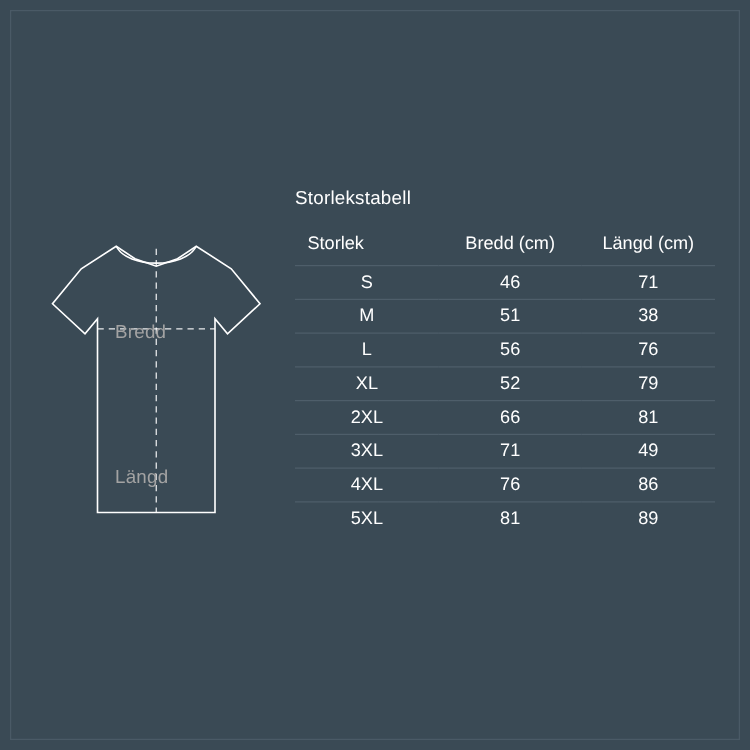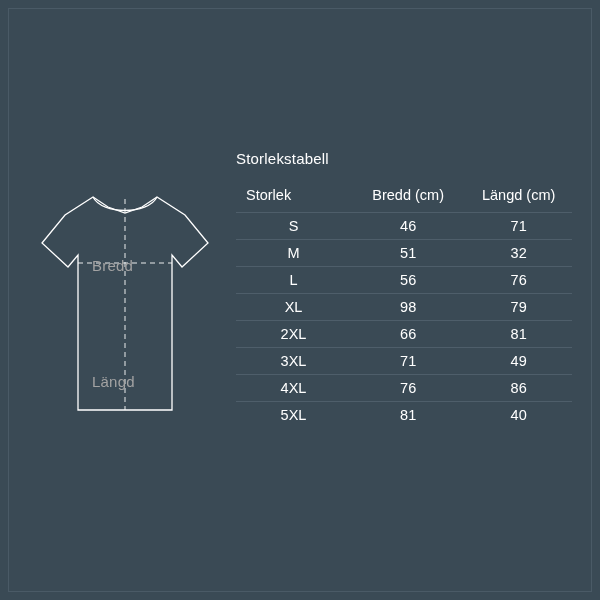--- a/index.html
+++ b/index.html
@@ -133,49 +133,49 @@
       </thead>
       <tbody>
         <tr>
           <td>S</td>
           <td>46</td>
           <td>71</td>
         </tr>
         <tr>
           <td>M</td>
           <td>51</td>
-          <td>32</td>
+          <td>38</td>
         </tr>
         <tr>
           <td>L</td>
           <td>56</td>
           <td>76</td>
         </tr>
         <tr>
           <td>XL</td>
-          <td>98</td>
+          <td>52</td>
           <td>79</td>
         </tr>
         <tr>
           <td>2XL</td>
           <td>66</td>
           <td>81</td>
         </tr>
         <tr>
           <td>3XL</td>
           <td>71</td>
           <td>49</td>
         </tr>
         <tr>
           <td>4XL</td>
           <td>76</td>
           <td>86</td>
         </tr>
         <tr>
           <td>5XL</td>
           <td>81</td>
-          <td>40</td>
+          <td>89</td>
         </tr>
       </tbody>
     </table>
 
   </div>
 </div>
 
 </body></html>

